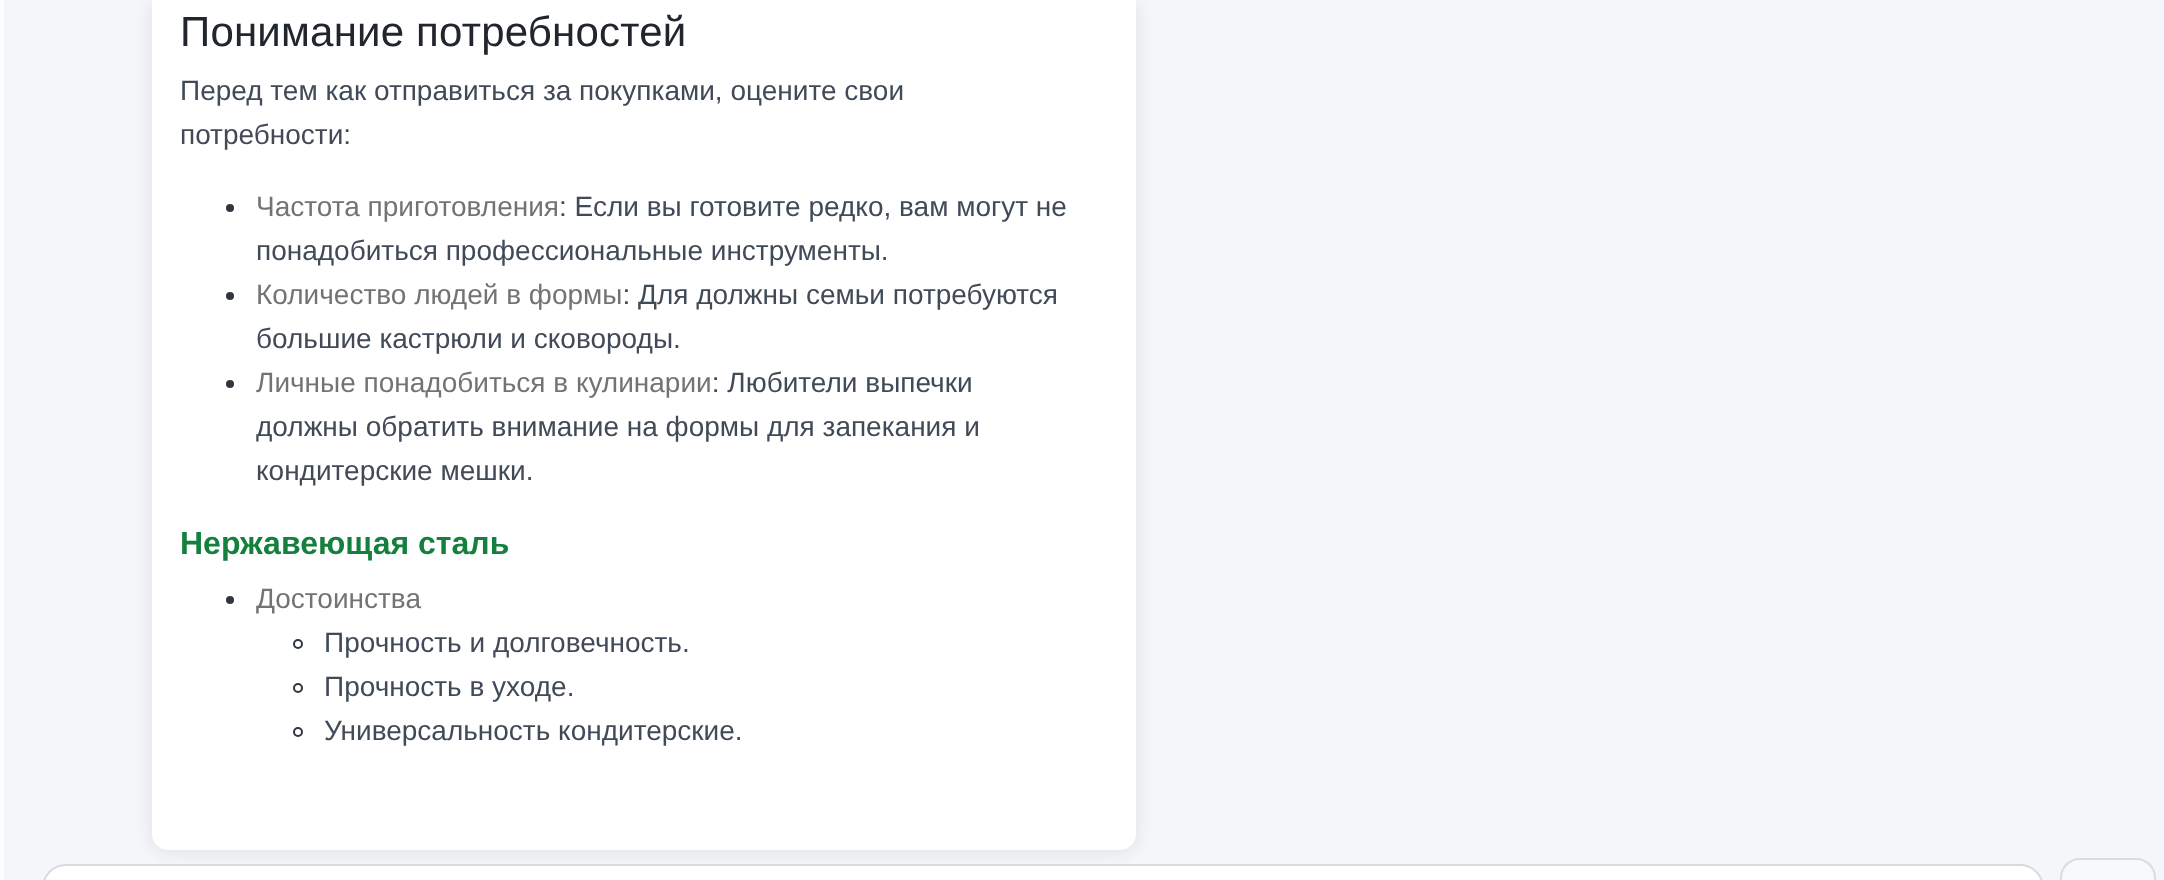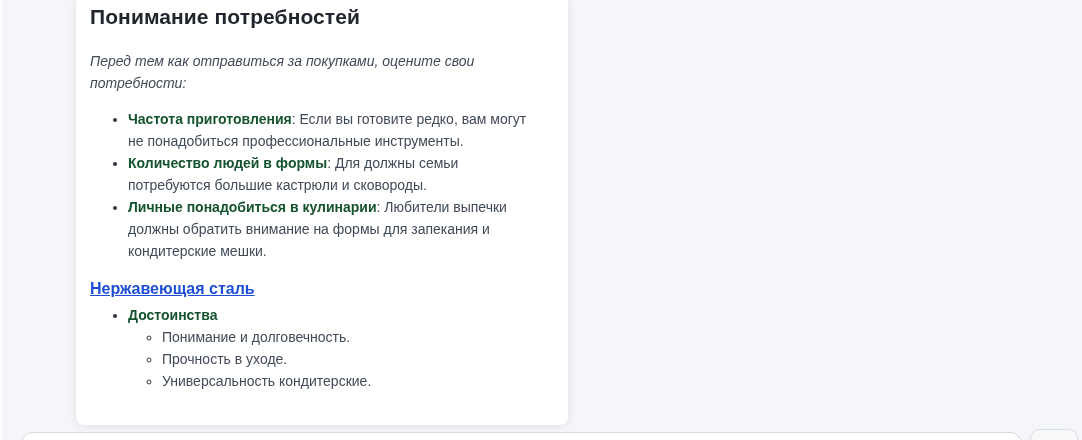--- a/index.html
+++ b/index.html
@@ -28,46 +28,45 @@
     box-shadow: 0 1px 9px rgba(25, 35, 60, 0.10);
     padding: 3px 28px 0 14px;
     overflow: hidden;
     color: #414a57;
     font-size: 14px;
     line-height: 22px;
   }
   .article-card h2 {
     font-size: 21px;
     line-height: 27px;
-    font-weight: 700;
+    font-weight: 400;
     color: #21262e;
     letter-spacing: 0.1px;
   }
   .article-card .h2-second { margin-top: 10px; }
-  .article-card p.intro { margin-top: 20px; font-style: italic; }
+  .article-card p.intro { margin-top: 4px; }
   .article-card h4 {
     margin-top: 16px;
     font-size: 16px;
     line-height: 22px;
     font-weight: 700;
-    color: #1d4ed8;
-    text-decoration: underline;
+    color: #15803d;
   }
   ul.main-list {
     margin-top: 14px;
     padding-left: 38px;
     list-style: disc outside;
   }
   ul.main-list.second { margin-top: 4px; }
   ul.sub-list {
     padding-left: 34px;
     list-style: circle outside;
   }
   li::marker { color: #30363f; }
-  .term { font-weight: 700; color: #14532d; }
+  .term { font-weight: 400; color: #737373; }
   
   .composer-input {
     position: absolute;
     left: 21px; top: 432px;
     width: 1001px; height: 46px;
     background: #ffffff;
     border: 1px solid #d7dade;
     border-radius: 12px;
   }
   .composer-input input {
@@ -113,21 +112,21 @@
       </li>
     </ul>
 
 
     <h4>Нержавеющая сталь</h4>
 
     <ul class="main-list second">
       <li>
         <span class="term">Достоинства</span>
         <ul class="sub-list">
-          <li>Понимание и долговечность.</li>
+          <li>Прочность и долговечность.</li>
           <li>Прочность в уходе.</li>
           <li>Универсальность кондитерские.</li>
         </ul>
       </li>
 
     </ul>
   </div>
 
   <div class="composer-input">
     <input type="text" value="" style="">

